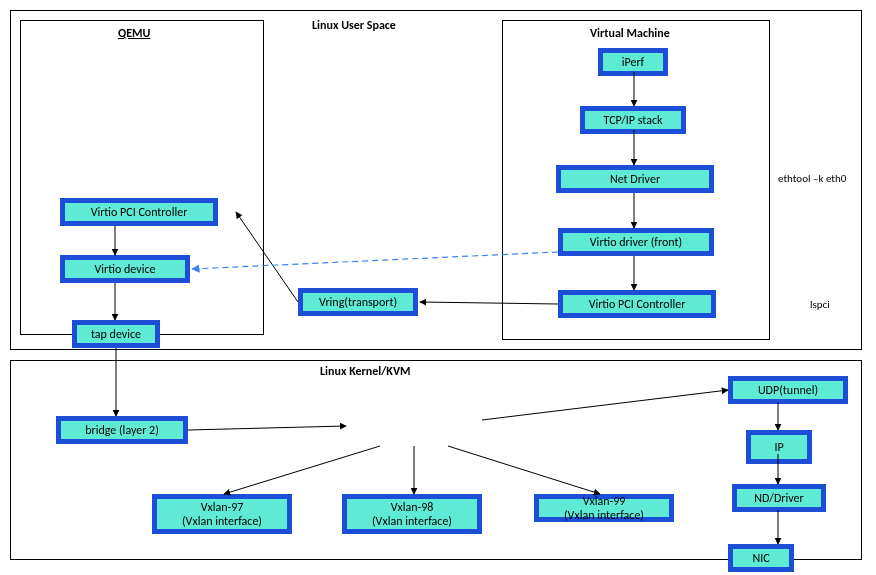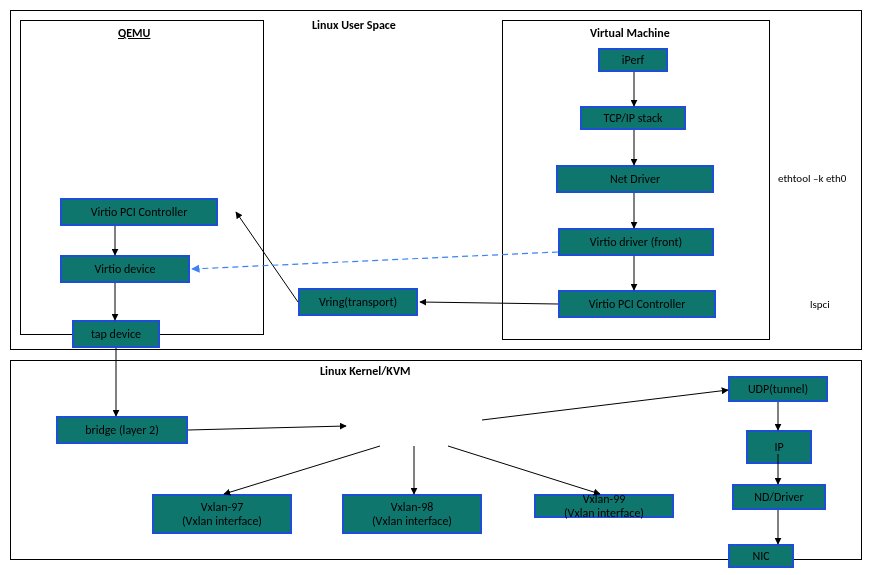--- a/index.html
+++ b/index.html
@@ -10,26 +10,26 @@
     color: #000;
     background: #fff;
   }
   .canvas {
     position: relative;
     width: 876px;
     height: 575px;
   }
   .box {
     position: absolute;
-    border: 2px solid #1d4ed8;
+    border: 5px solid #1d4ed8;
     text-align: center;
     display: flex;
     align-items: center;
     justify-content: center;
-    background: #0f766e;
+    background: #5eead4;
     box-sizing: border-box;
     line-height: 1.2;
     padding: 9px 4px;
   }
   .frame {
     position: absolute;
     border: 1px solid #000;
     box-sizing: border-box;
   }
   .label {
@@ -83,21 +83,21 @@
   <div class="annot" style="left:810px; top:298px;">lspci</div>
 
   <div class="box" style="left:56px; top:416px; width:132px; height:28px;">bridge (layer 2)</div>
   <div class="box" style="left:152px; top:494px; width:140px; height:40px; white-space:pre;"><span>Vxlan-97
 (Vxlan interface)</span></div>
   <div class="box" style="left:342px; top:494px; width:140px; height:40px; white-space:pre;"><span>Vxlan-98
 (Vxlan interface)</span></div>
   <div class="box" style="left:534px; top:494px; width:140px; height:24px; white-space:pre;"><span>Vxlan-99
 (Vxlan interface)</span></div>
 
-  <div class="box" style="left:728px; top:376px; width:100px; height:26px;">UDP(tunnel)</div>
+  <div class="box" style="left:728px; top:376px; width:120px; height:26px;">UDP(tunnel)</div>
   <div class="box" style="left:746px; top:430px; width:66px; height:34px;">IP</div>
   <div class="box" style="left:732px; top:484px; width:94px; height:26px;">ND/Driver</div>
   <div class="box" style="left:728px; top:544px; width:66px; height:24px;">NIC</div>
 
   <svg class="arrows">
     <defs>
       <marker id="arrow" viewBox="0 0 10 10" refX="9" refY="5" markerWidth="7" markerHeight="7" orient="auto-start-reverse">
         <path d="M 0 0 L 10 5 L 0 10 z" fill="#000"></path>
       </marker>
       <marker id="arrow-blue" viewBox="0 0 10 10" refX="9" refY="5" markerWidth="7" markerHeight="7" orient="auto-start-reverse">

